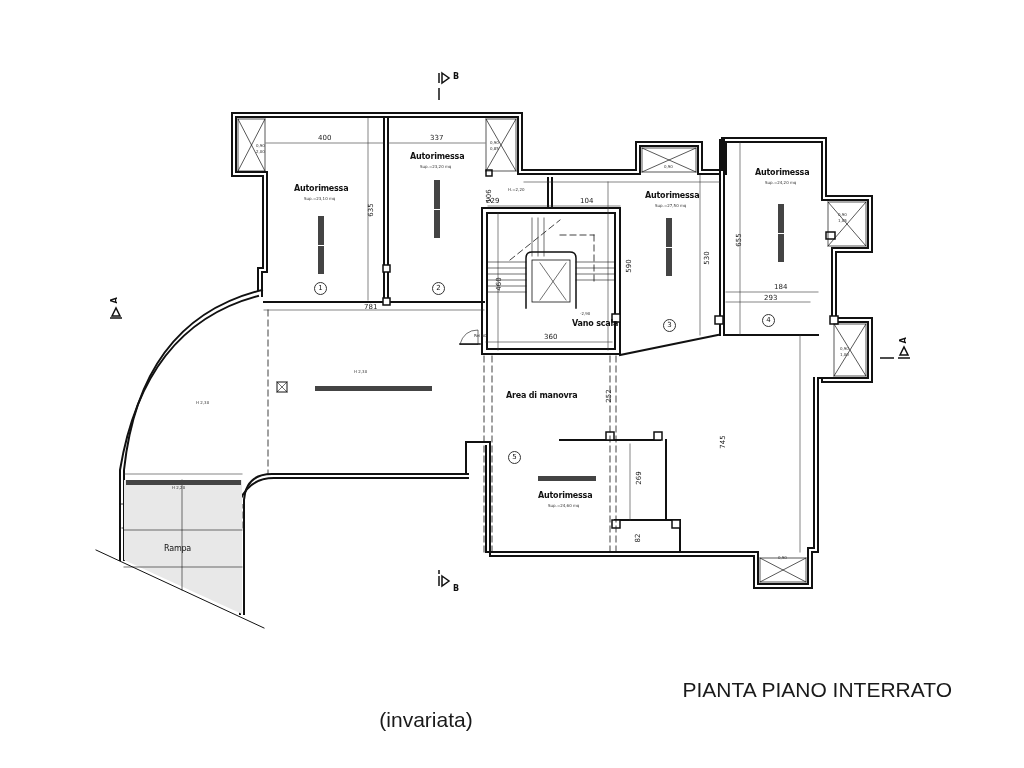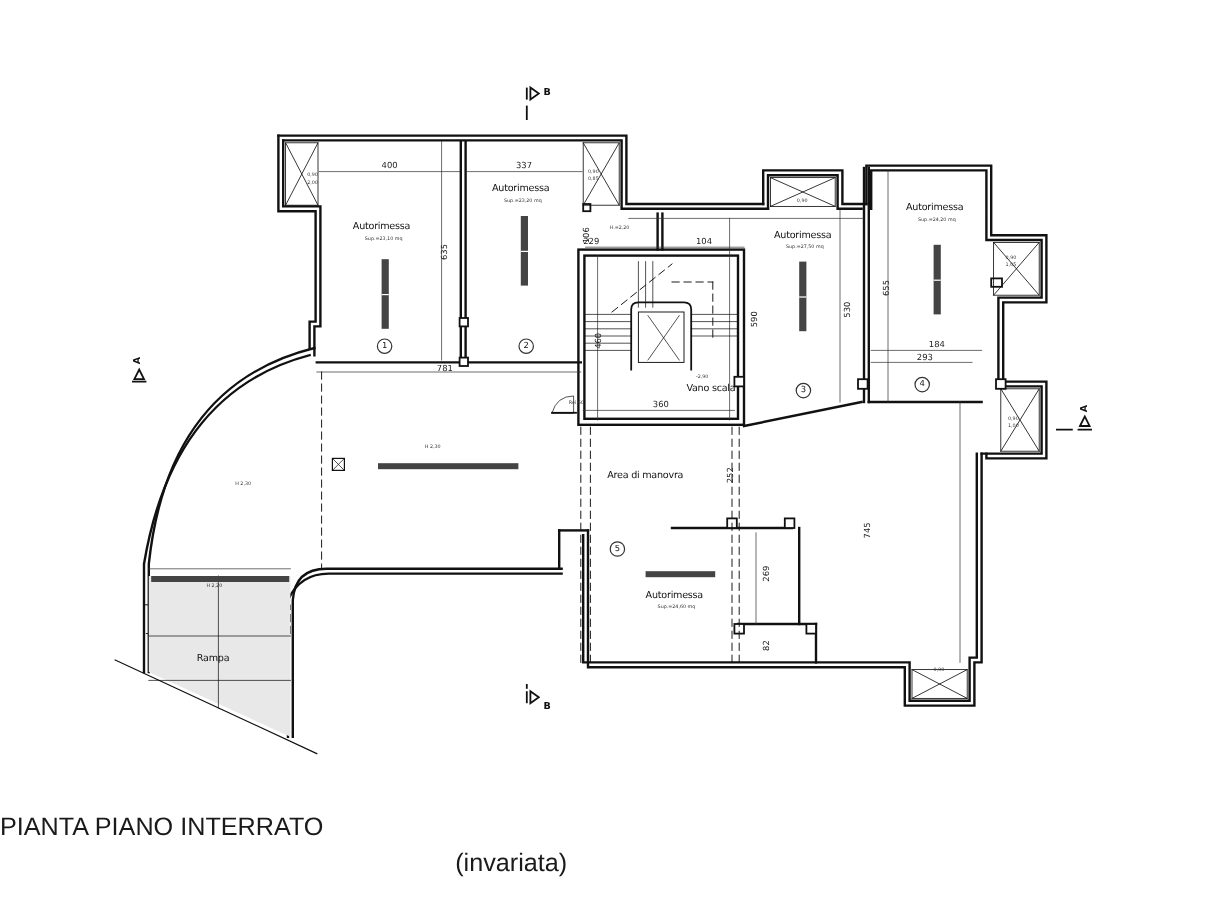--- a/index.html
+++ b/index.html
@@ -1,26 +1,26 @@
 <!DOCTYPE html>
 <html><head>
 <meta charset="utf-8">
 <style>
   html,body{margin:0;padding:0;background:#ffffff;}
   body{width:1024px;height:768px;position:relative;overflow:hidden;font-family:"Liberation Sans",sans-serif;}
   #plan{position:absolute;left:0;top:0;}
   .lbl{position:absolute;font-family:"DejaVu Sans",sans-serif;color:#111;white-space:nowrap;}
-  .room{font-weight:normal;font-size:8px;letter-spacing:-0.2px;}
+  .room{font-weight:bold;font-size:8px;letter-spacing:-0.2px;}
   .sup{font-size:4px;color:#333;}
   .dim{font-size:7px;color:#222;}
   .dimv{font-size:7px;color:#222;transform:rotate(-90deg);transform-origin:center;}
   .tiny{font-size:4px;color:#333;}
   .num{font-size:7px;width:11px;height:11px;border:1px solid #333;border-radius:50%;text-align:center;line-height:11px;}
   .sec{font-size:8px;font-weight:bold;}
-  #title{position:absolute;left:0;width:952px;top:678px;text-align:left;font-family:"Liberation Sans",sans-serif;font-size:21px;color:#1a1a1a;}
+  #title{position:absolute;left:0;width:952px;top:678px;text-align:right;font-family:"Liberation Sans",sans-serif;font-size:21px;color:#1a1a1a;}
   #subtitle{position:absolute;left:0;width:852px;top:708px;text-align:center;font-family:"Liberation Sans",sans-serif;font-size:21px;color:#1a1a1a;}
 </style>
 </head>
 <body>
 
 <svg id="plan" width="1024" height="768" viewBox="0 0 1024 768" xmlns="http://www.w3.org/2000/svg">
   <g fill="none" stroke="#111" stroke-linecap="square">
 
     <g stroke-width="2">
 

